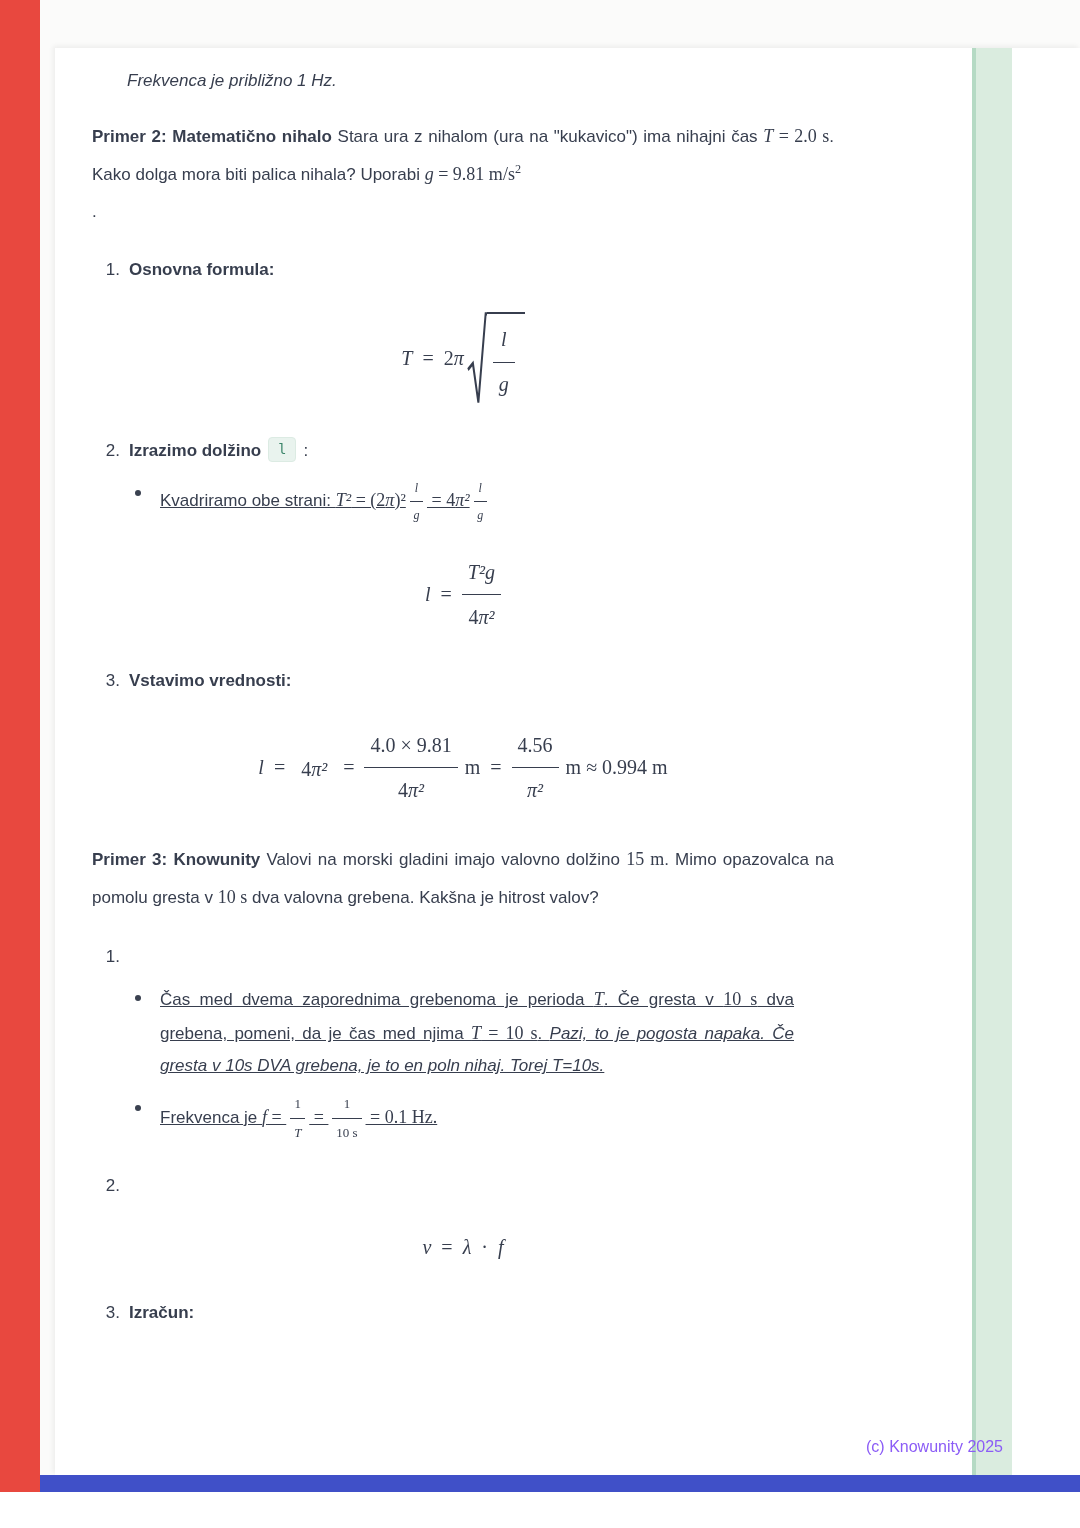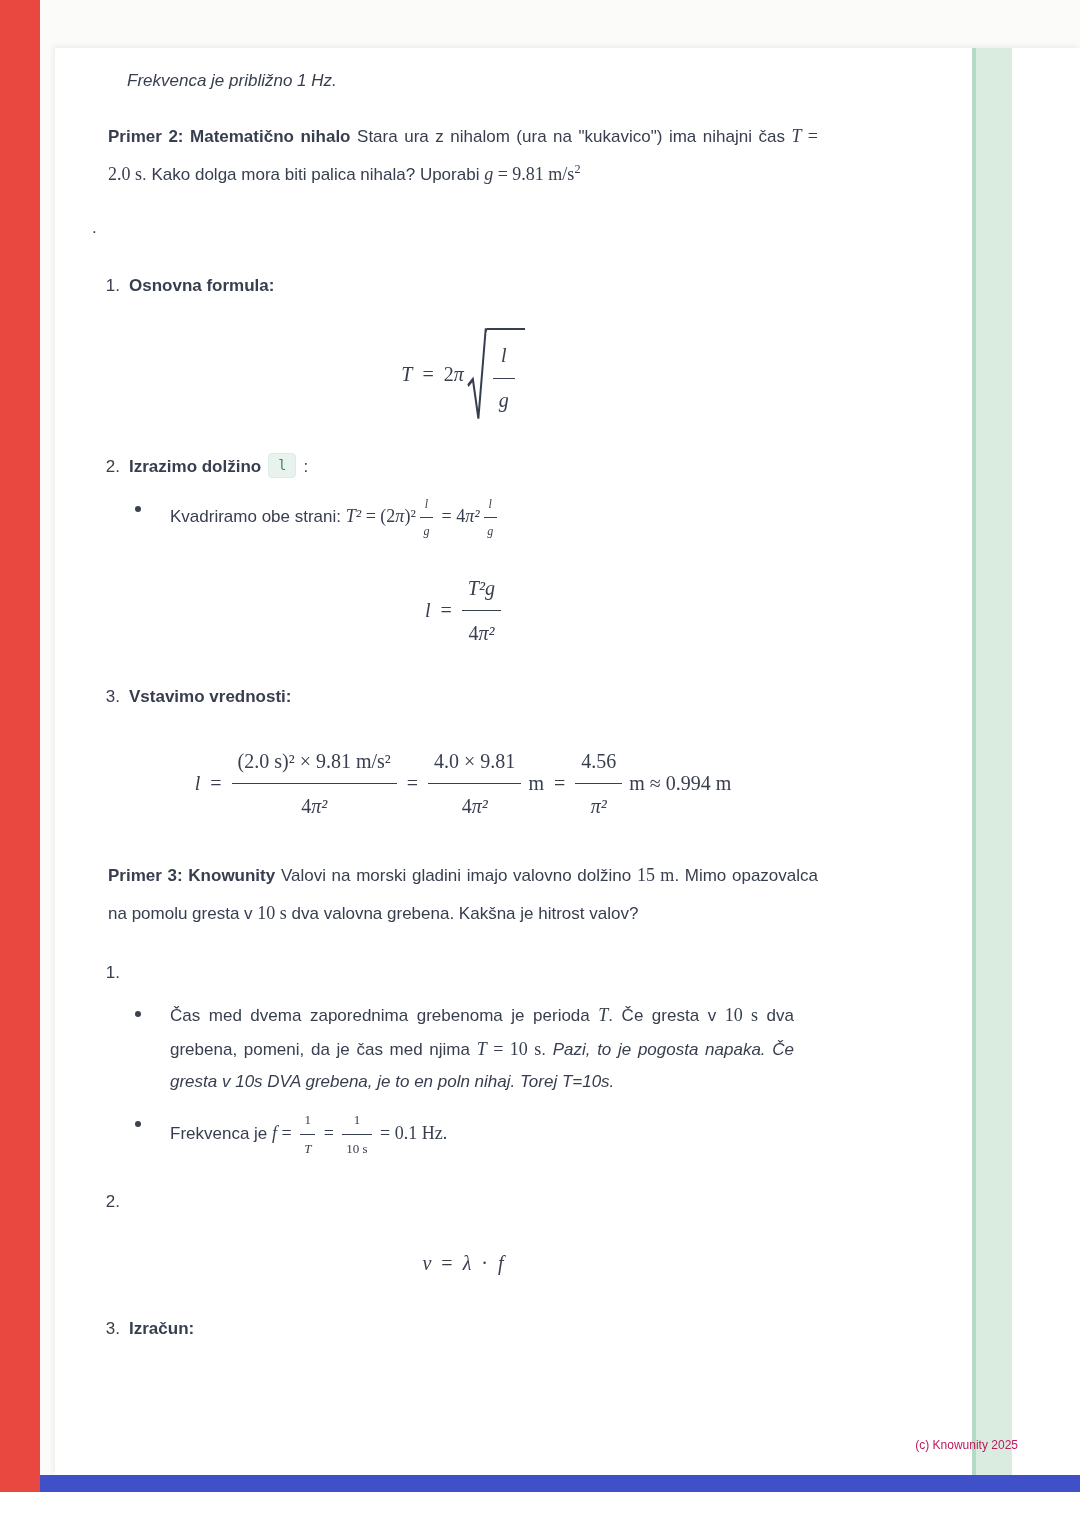--- a/index.html
+++ b/index.html
@@ -7,29 +7,29 @@
   .canvas{position:relative;width:1080px;height:1492px;background:#fbfbfa;overflow:hidden;
           font-family:"Liberation Sans","DejaVu Sans",sans-serif;color:#373e4e;}
   .strip-red{position:absolute;left:0;top:0;width:40px;height:100%;background:#e8483f;z-index:3;}
   .strip-blue{position:absolute;left:40px;right:0;bottom:0;height:17px;background:#4050c8;z-index:3;}
   .sheet{position:absolute;left:55px;top:48px;right:0;bottom:17px;background:#ffffff;
          box-shadow:-2px -2px 5px rgba(0,0,0,0.06);z-index:1;}
   .strip-green{position:absolute;top:48px;bottom:17px;width:36px;right:68px;background:#daecdf;
                border-left:4px solid #b5dac4;z-index:2;}
   .content{position:absolute;left:92px;top:64px;width:742px;font-size:17px;line-height:1.95;z-index:2;}
   .note{margin:0 45px 20px 35px;font-style:italic;}
-  .para{margin:16px;text-align:justify;line-height:2.12;}
+  .para{margin:0;text-align:justify;line-height:2.12;}
   .dotline{margin:0 0 6px;line-height:2.12;}
   .b{font-weight:700;}
   .m{font-family:"Liberation Serif","DejaVu Serif",serif;font-size:1.06em;}
   .mi{font-style:italic;}
   sup.m{font-size:0.72em;}
   .step{display:flex;gap:9px;margin-top:24px;line-height:1.9;}
   .step-num{min-width:17px;text-align:right;margin-left:11px;flex-shrink:0;}
-  .bullet{display:flex;gap:29px;padding-left:43px;margin-top:9px;line-height:1.9;}
+  .bullet{display:flex;gap:19px;padding-left:43px;margin-top:9px;line-height:1.9;text-decoration:underline;}
   .bdot{width:6px;height:6px;border-radius:50%;background:#3a4150;margin-top:13px;flex-shrink:0;}
   .btext{text-align:justify;padding-right:40px;}
   .chip{display:inline-block;background:#e9f3ee;color:#398468;font-family:"DejaVu Sans Mono",monospace;
         font-size:13.5px;line-height:1.5;padding:1px 9px;border-radius:4px;border:1px solid #dcebe3;
         margin:0 7px;vertical-align:2px;}
   .display{display:flex;justify-content:center;align-items:center;
            font-family:"Liberation Serif","DejaVu Serif",serif;font-size:20px;}
   .f1{margin:26px 0 30px;}
   .f2{margin:26px 0 28px;}
   .f3{margin:28px 0 30px;}
@@ -38,21 +38,21 @@
   .u{margin-left:7px;white-space:pre;}
   .frac{display:inline-flex;flex-direction:column;text-align:center;vertical-align:middle;}
   .frac .fnum{border-bottom:1.5px solid currentColor;padding:0 .3em .14em;white-space:nowrap;}
   .frac .fden{padding:.14em .3em 0;white-space:nowrap;}
   .frac.sm{font-size:12px;margin:0 4px;}
   .frac.md{font-size:13px;margin:0 4px;}
   .sqrt{display:inline-flex;align-items:stretch;margin-left:3px;}
   .sqrt-svg{width:20px;display:block;align-self:stretch;flex-shrink:0;}
   .sqrt-body{border-top:2px solid currentColor;padding:6px 10px 1px 6px;}
   .conclusion{margin:22px 45px 22px 35px;font-style:italic;line-height:1.95;}
-  .footer{position:absolute;right:62px;top:1438px;font-size:12px;color:#be185d;z-index:4;}
+  .footer{position:absolute;right:77px;top:1438px;font-size:16px;color:#8b5cf6;z-index:4;}
 </style>
 </head>
 <body>
 
 <div class="canvas">
   <div class="sheet"></div>
   <div class="strip-red"></div>
   <div class="strip-green"></div>
   <div class="strip-blue"></div>
 
@@ -114,21 +114,20 @@
 
     <div class="step">
       <span class="step-num">3.</span>
       <span class="b">Vstavimo vrednosti:</span>
     </div>
 
     <div class="display f3">
       <span class="mi">l</span>
       <span class="op">=</span>
       <span class="frac">
-        <span class="fnum">(2.0 s)² × 9.81 m/s²</span>
         <span class="fden"><span>4</span><span class="mi">π²</span></span>
       </span>
       <span class="op">=</span>
       <span class="frac">
         <span class="fnum">4.0 × 9.81</span>
         <span class="fden"><span>4</span><span class="mi">π²</span></span>
       </span>
       <span class="u">m</span>
       <span class="op">=</span>
       <span class="frac">

